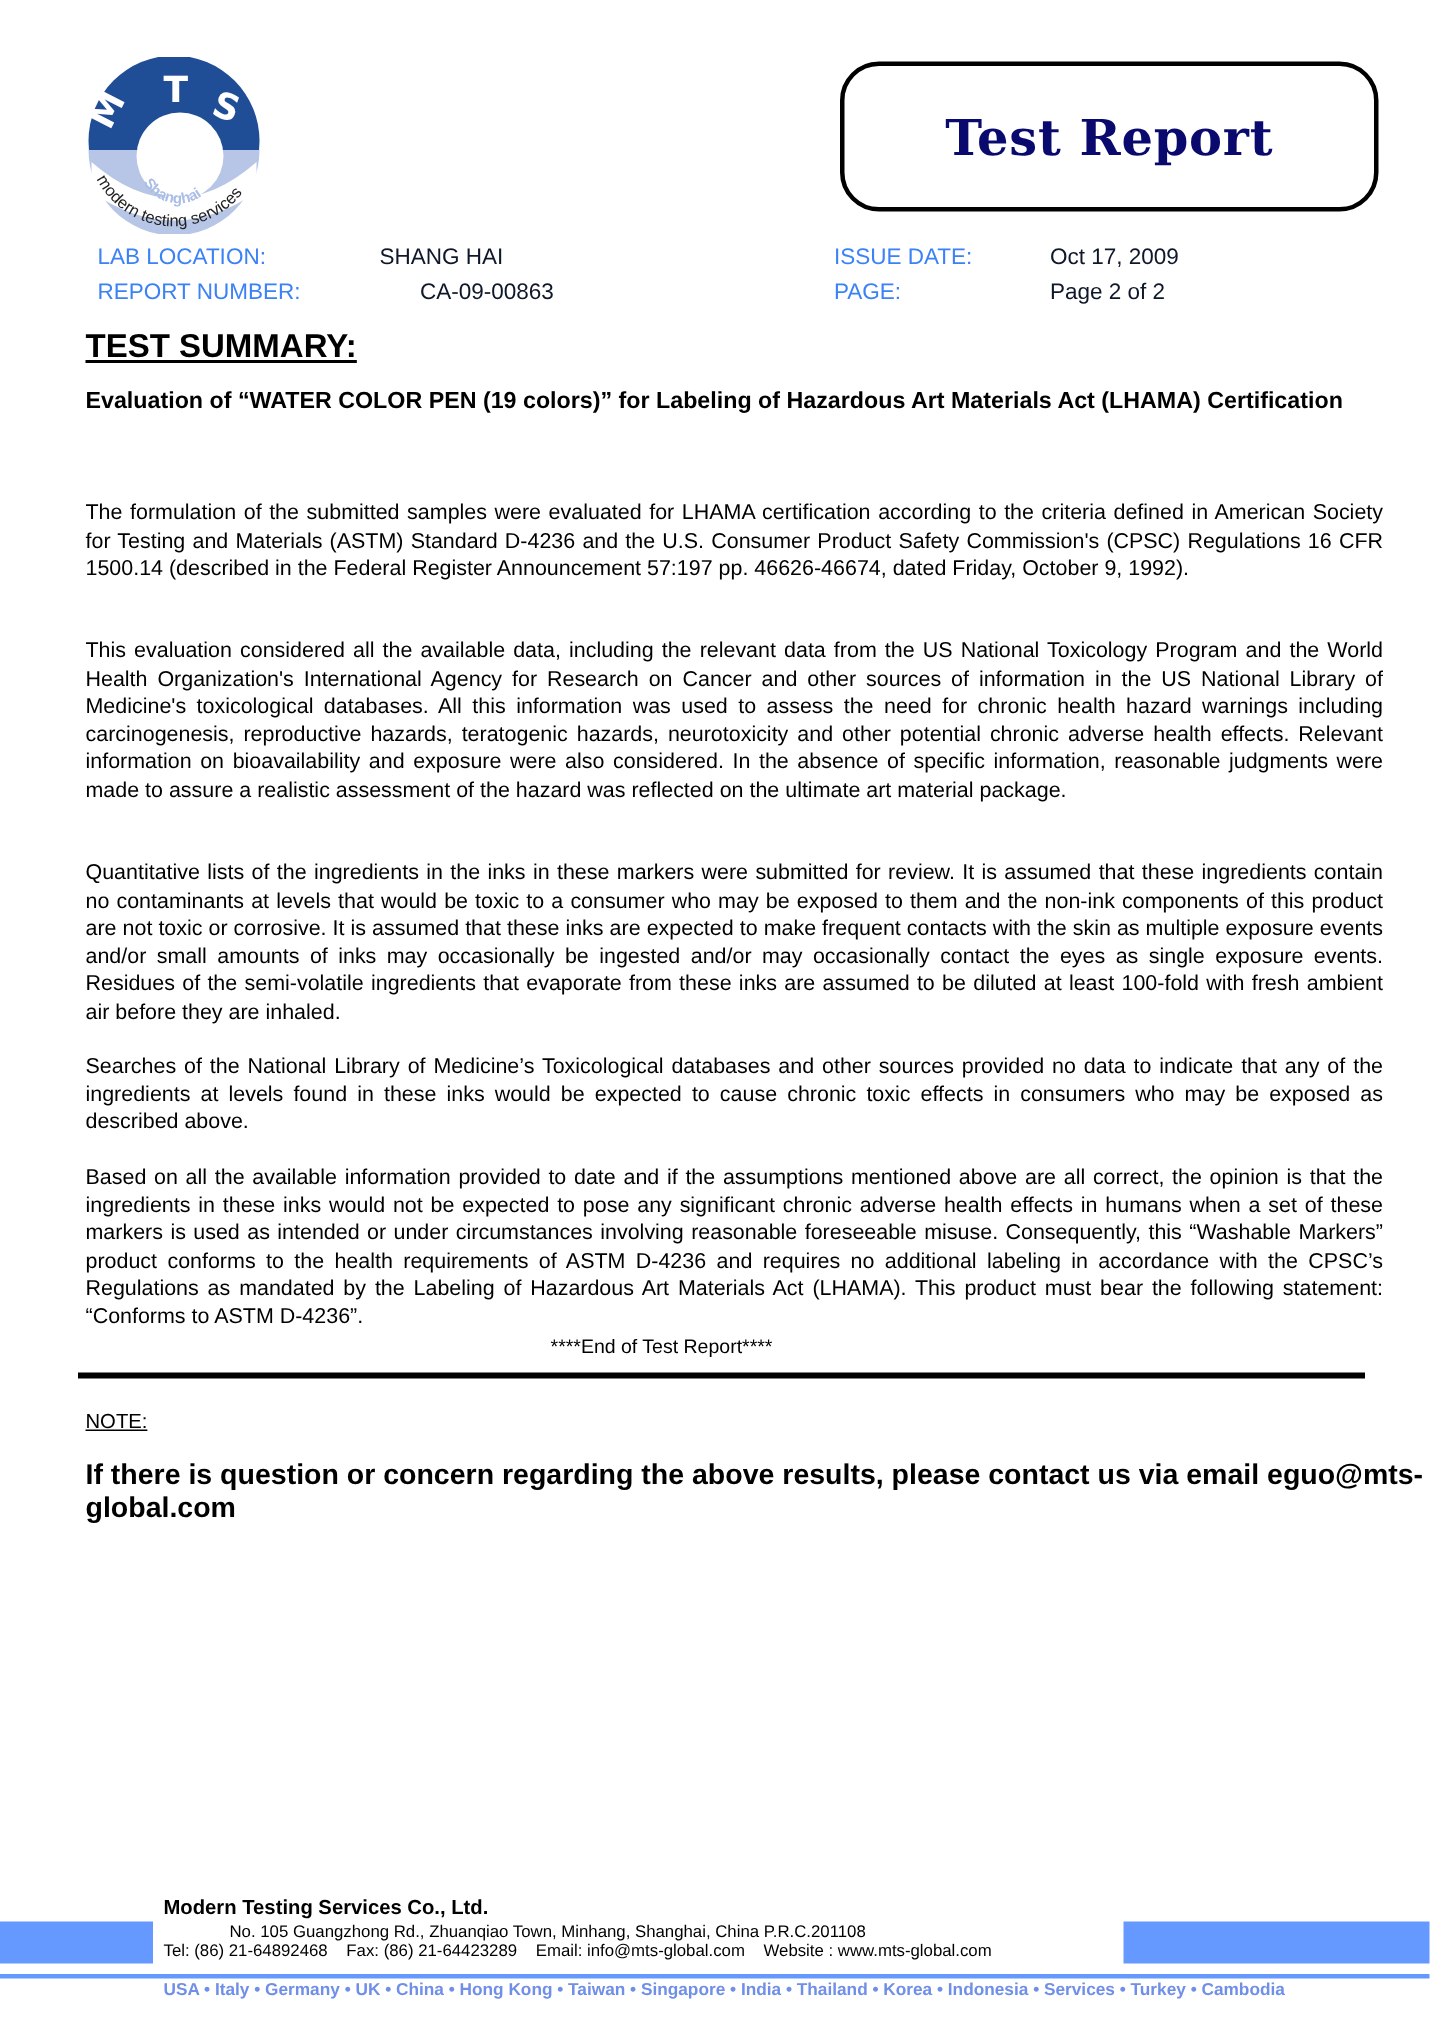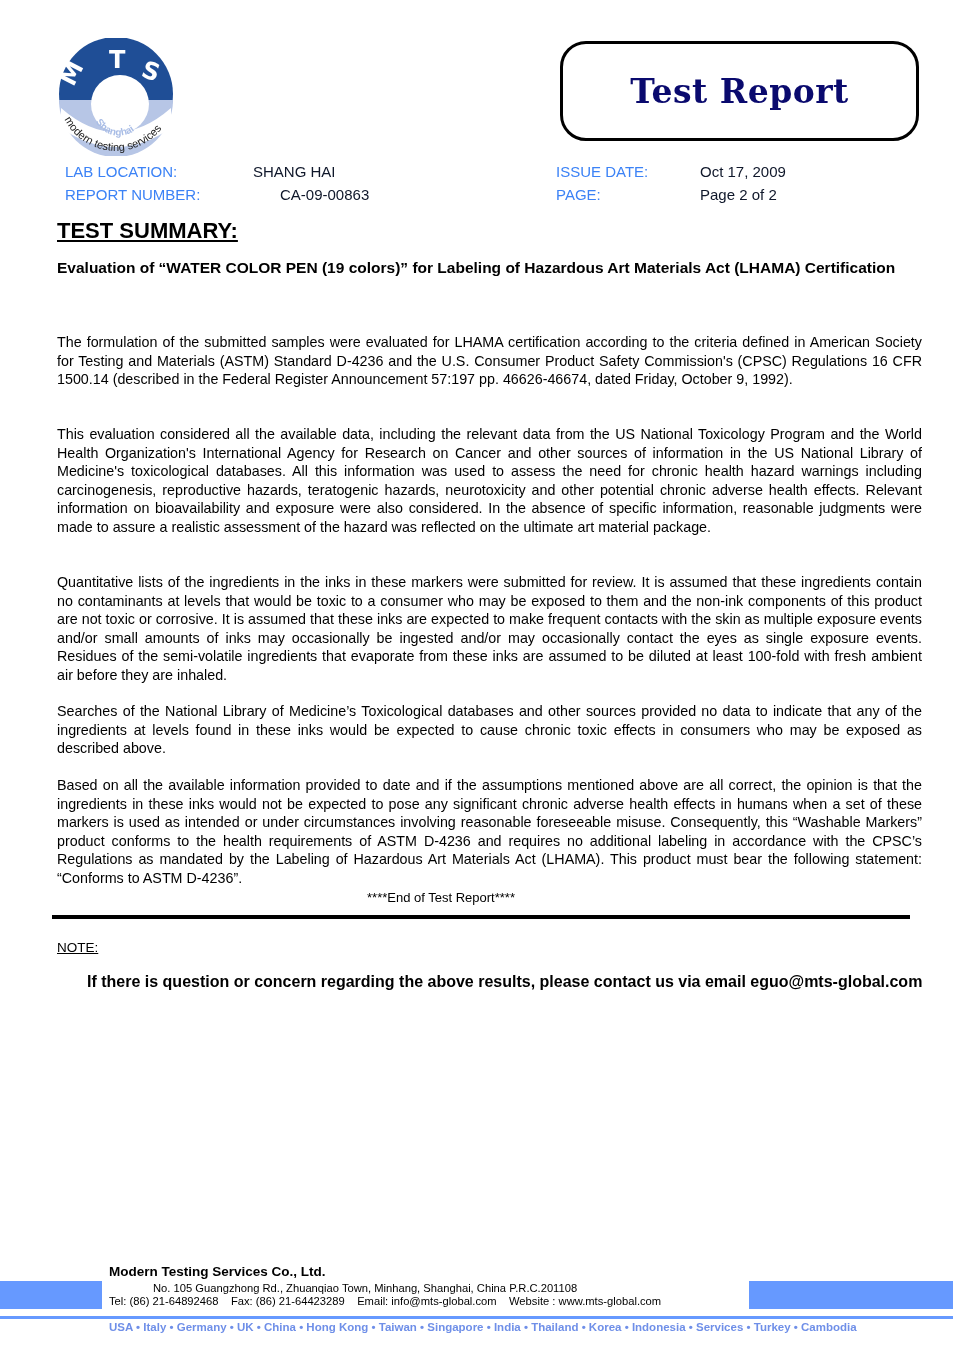--- a/index.html
+++ b/index.html
@@ -30,21 +30,21 @@
           text-align:justify;margin-top:15px; }
   #p1 { top:318px; }
   #p2 { top:410px; }
   #p3 { top:558px; }
   #p4 { top:687px; }
   #p5 { top:761px; }
 
   #end-line { left:0; width:882px; top:890px; text-align:center; font-size:13px; }
   #rule { left:52px; top:915px; width:858px; height:4px; background:#000; }
   #note-label { left:57px; top:940px; font-size:13.5px; font-weight:normal; text-decoration:underline; }
-  #contact { left:57px; top:973px; font-size:16px; font-weight:bold;margin-left:30px; }
+  #contact { left:57px; top:973px; font-size:19px; font-weight:bold; }
 
   
   #footer-bar-left { left:0; top:1281px; width:102px; height:28px; background:#6699ff; }
   #footer-bar-right { left:749px; top:1281px; width:204px; height:28px; background:#6699ff; }
   #footer-company { left:109px; top:1264px; font-size:13.5px; font-weight:bold; }
   #footer-addr { left:109px; top:1282px; font-size:11.2px;margin-left:44px; }
   #footer-contact { left:109px; top:1295px; font-size:11.2px; white-space:pre; }
   #footer-rule { left:0; top:1316px; width:953px; height:3px; background:#6699ff; }
   #footer-countries { left:109px; top:1321px; font-size:11.5px; color:#6f8fe8; font-weight:bold; }
 </style>

